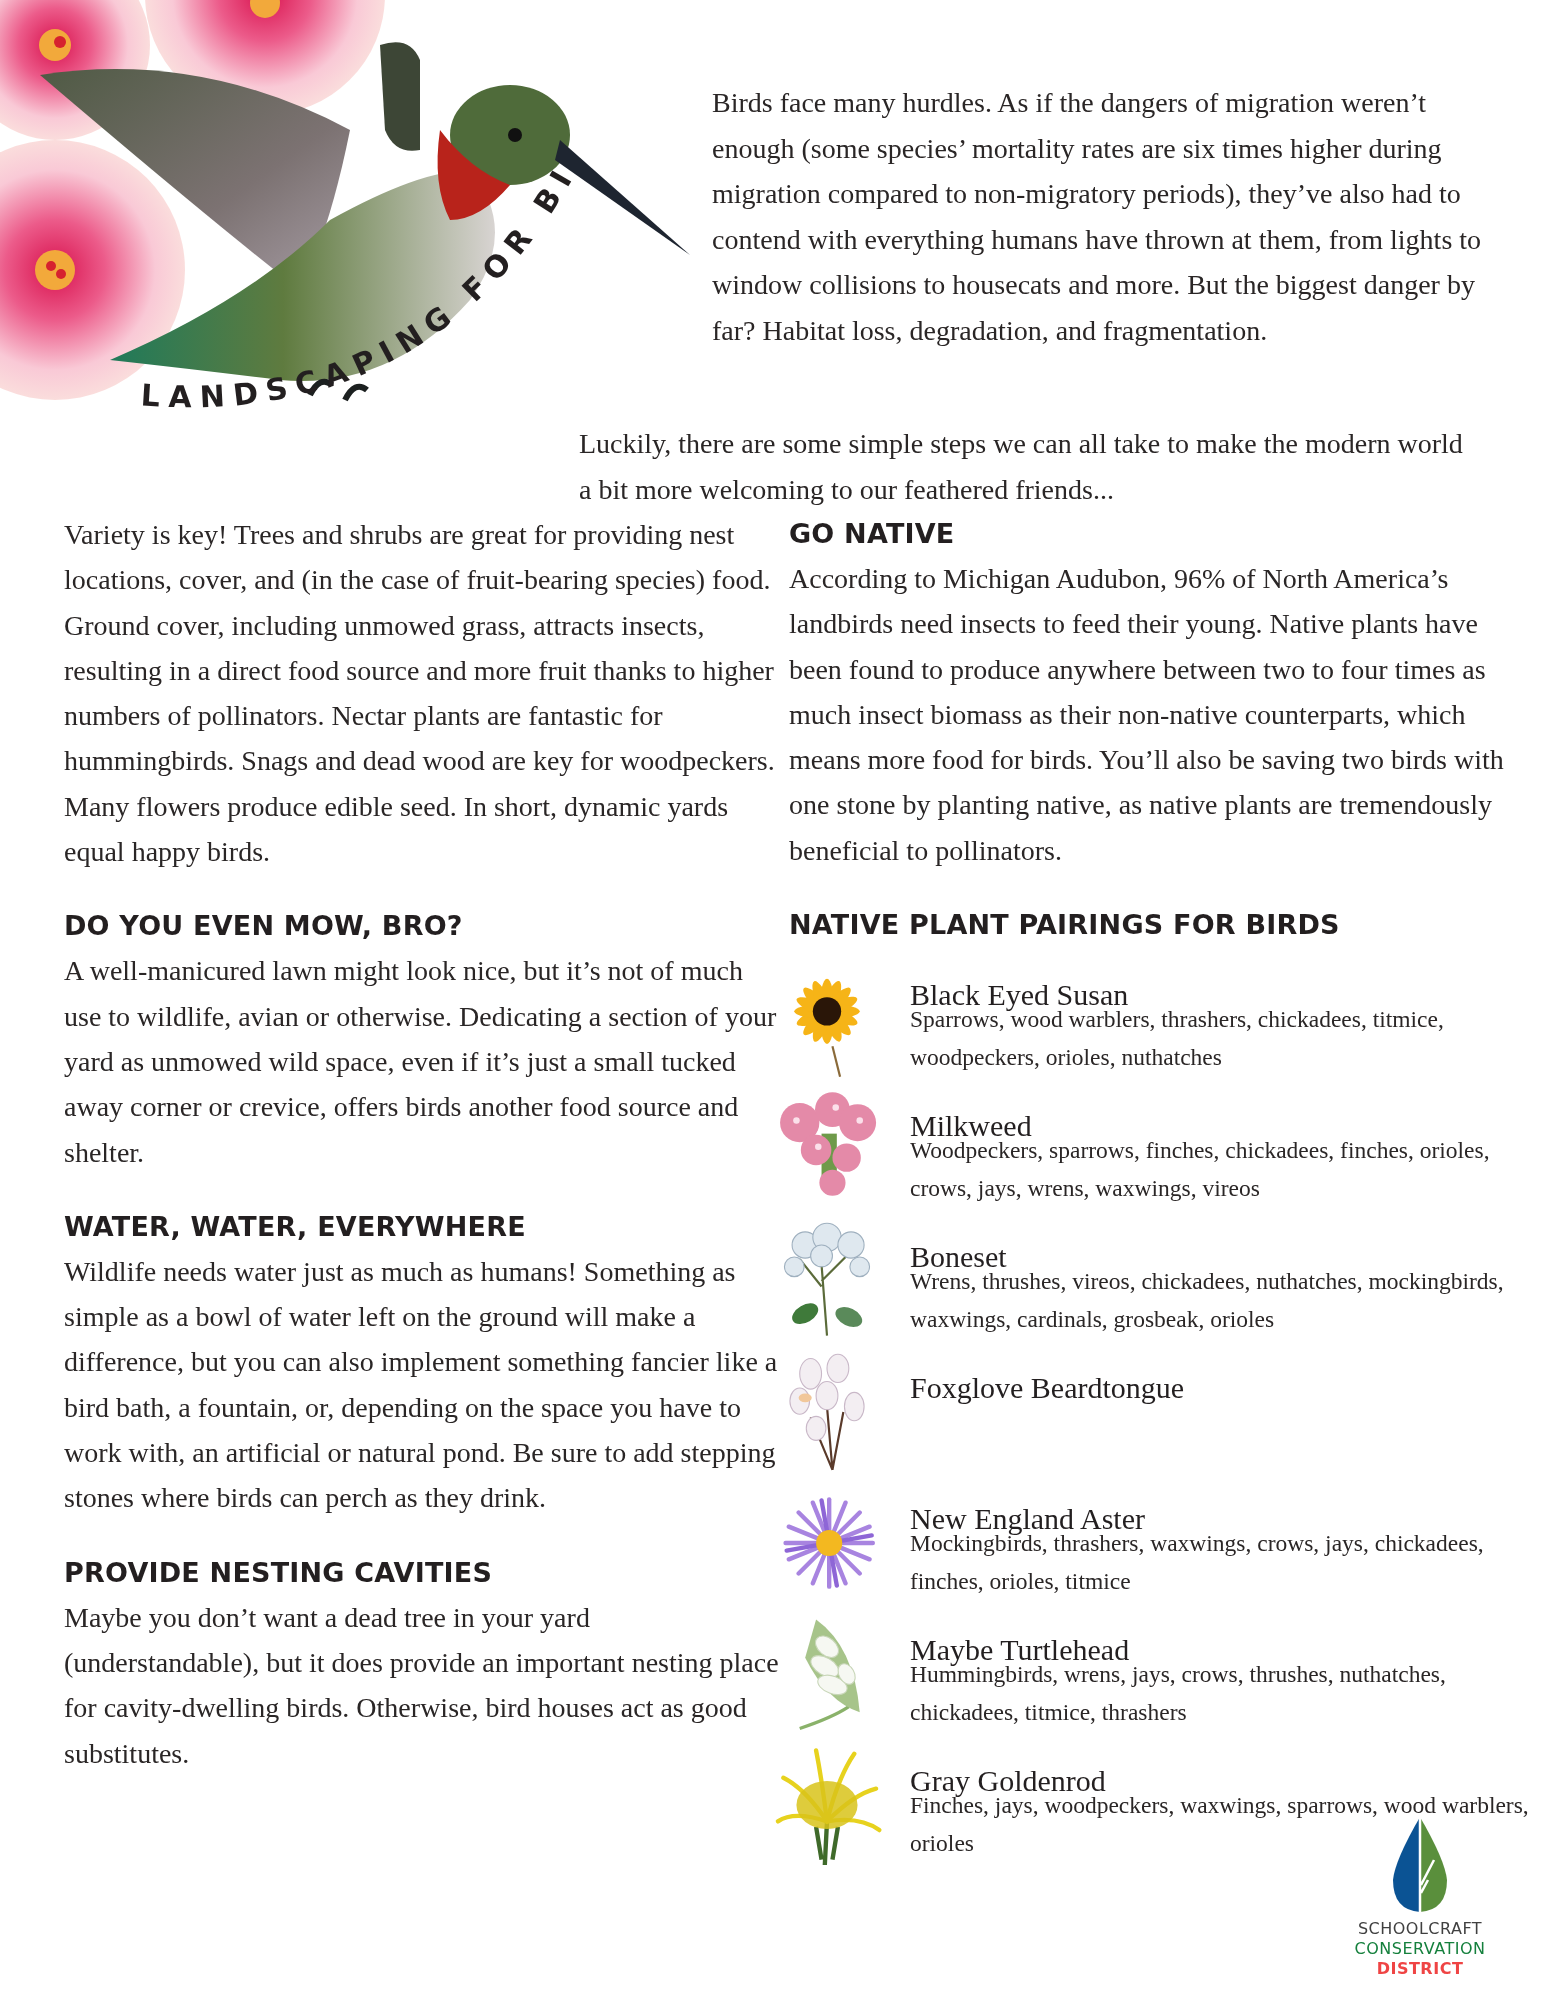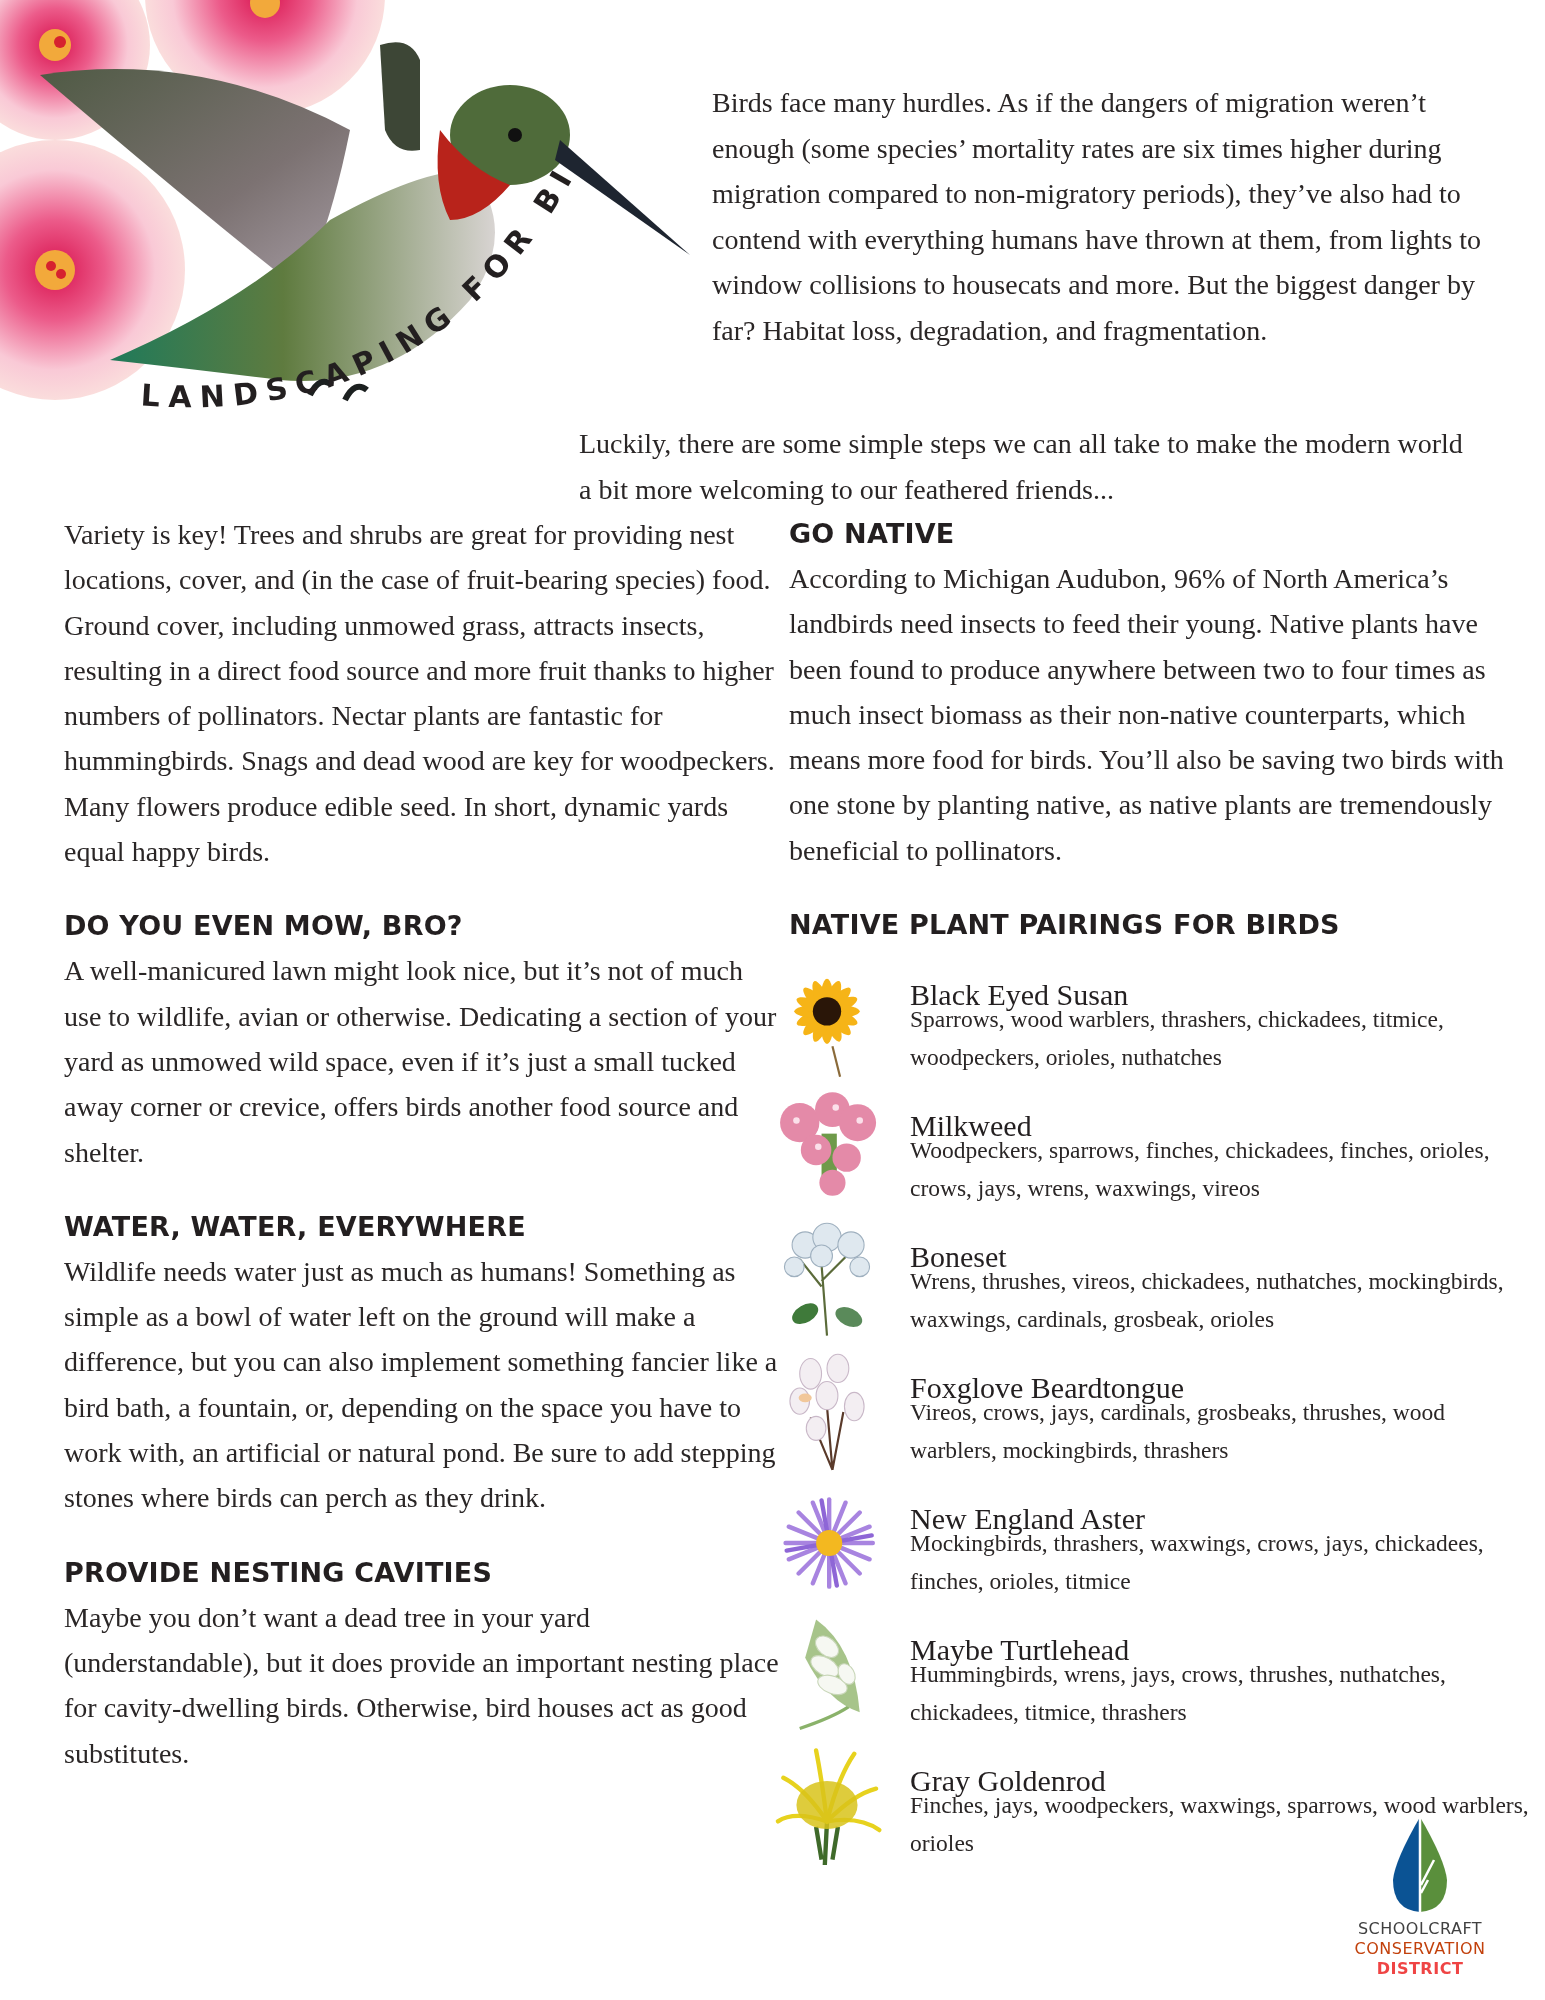--- a/index.html
+++ b/index.html
@@ -175,21 +175,20 @@
         <ellipse cx="35" cy="20" rx="10" ry="14"></ellipse>
           <ellipse cx="60" cy="15" rx="10" ry="13"></ellipse>
         <ellipse cx="25" cy="45" rx="9" ry="12"></ellipse>
           <ellipse cx="50" cy="40" rx="10" ry="13"></ellipse>
         <ellipse cx="75" cy="50" rx="9" ry="13"></ellipse>
           <ellipse cx="40" cy="70" rx="9" ry="11"></ellipse>
       </g>
       <ellipse cx="30" cy="42" rx="6" ry="4" fill="#f1c79a"></ellipse>
     </svg>
     <div class="name">Foxglove Beardtongue</div>
-    <div class="birds">Vireos, crows, jays, cardinals, grosbeaks, thrushes, wood warblers, mockingbirds, thrashers</div>
   </div>
 
   <div class="plant">
     <svg class="pic" viewBox="0 0 100 110">
       <g transform="translate(52,55)" stroke="#a884e0" stroke-width="4" stroke-linecap="round">
         <line x1="0" y1="-40" x2="0" y2="40"></line>
           <line x1="-40" y1="0" x2="40" y2="0"></line>
         <line x1="-28" y1="-28" x2="28" y2="28"></line>
           <line x1="-28" y1="28" x2="28" y2="-28"></line>
         <line x1="-15" y1="-37" x2="15" y2="37"></line>
@@ -238,15 +237,15 @@
   </div>
 </div>
 
 <div id="logo">
   <svg width="60" height="100" viewBox="0 0 60 100">
     <path id="drop-left" d="M 30 2 Q 5 45 3 65 Q 3 95 30 97 Z" fill="#0b5394"></path>
     <path id="drop-right" d="M 30 2 Q 55 45 57 65 Q 57 95 30 97 Z" fill="#5a8f3c"></path>
     <path d="M 30 2 L 30 97 M 31 70 L 44 45 M 31 78 L 38 65" stroke="#ffffff" stroke-width="2.5" fill="none"></path>
   </svg>
   <div class="lt" style="color: #404040;">SCHOOLCRAFT</div>
-  <div class="lt" style="color: #c2410c;">CONSERVATION</div>
+  <div class="lt" style="color: #15803d;">CONSERVATION</div>
   <div class="lt" style="color: #ef4444; font-weight: bold;">DISTRICT</div>
 </div>
 
 </body></html>

